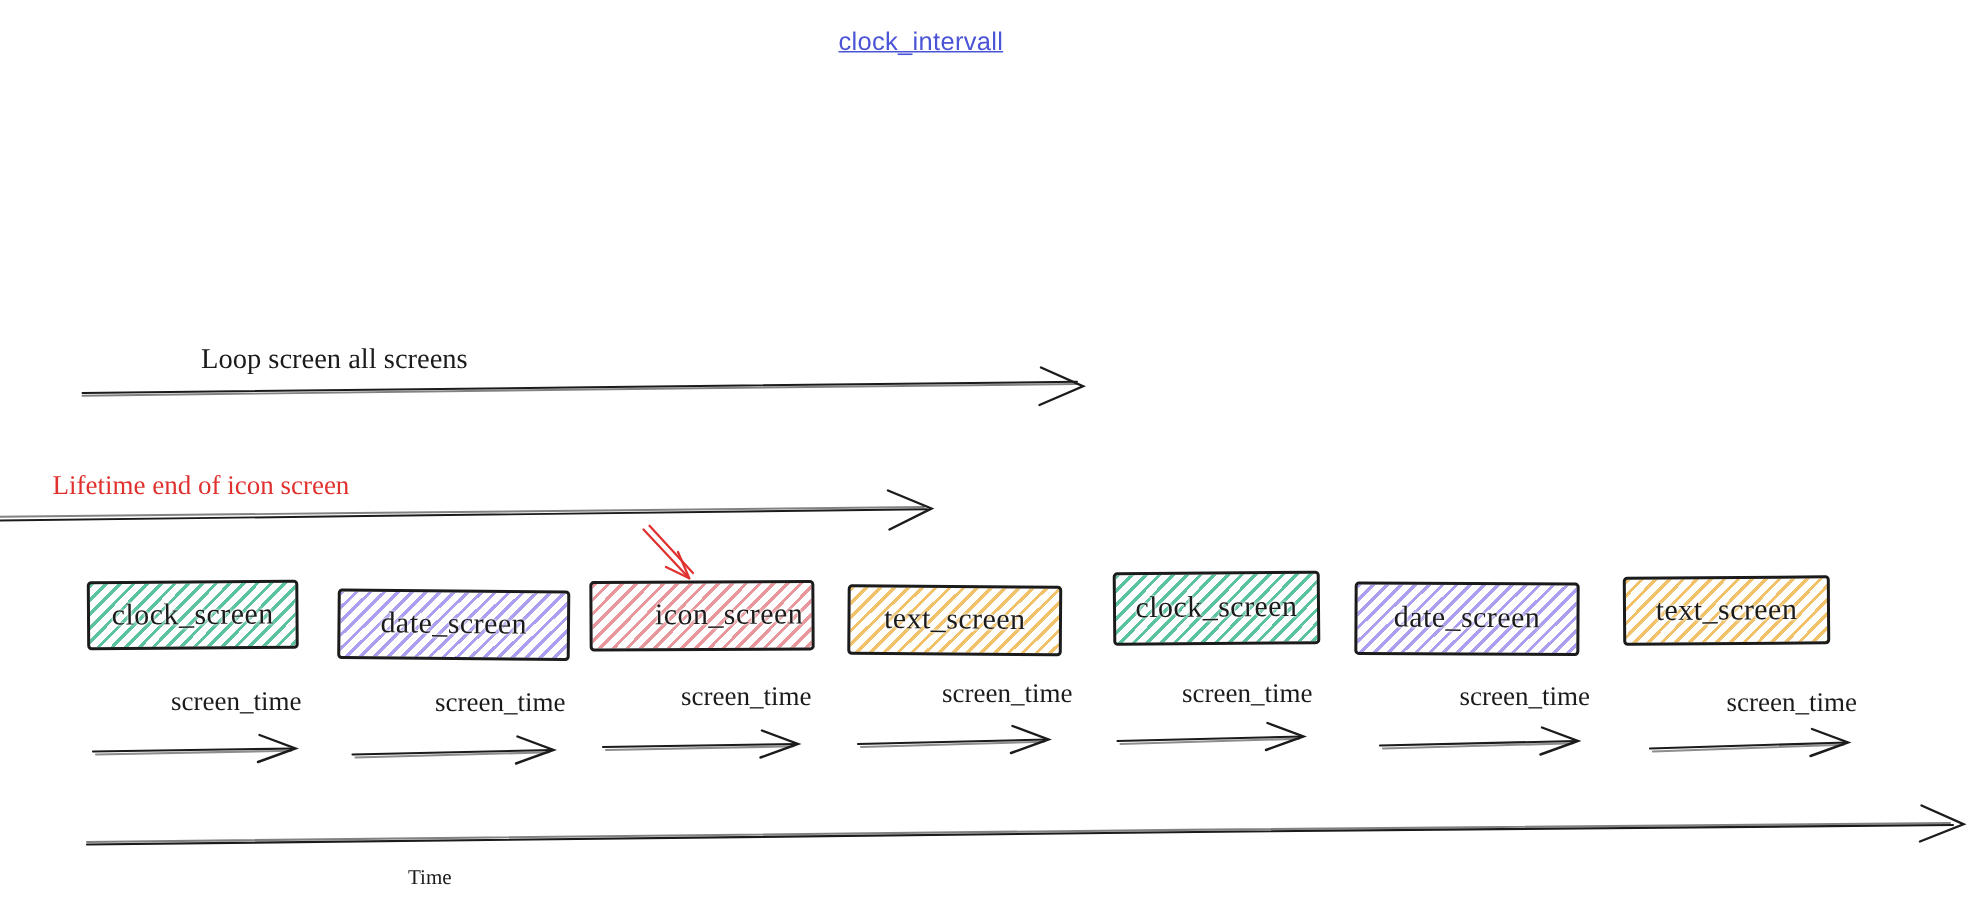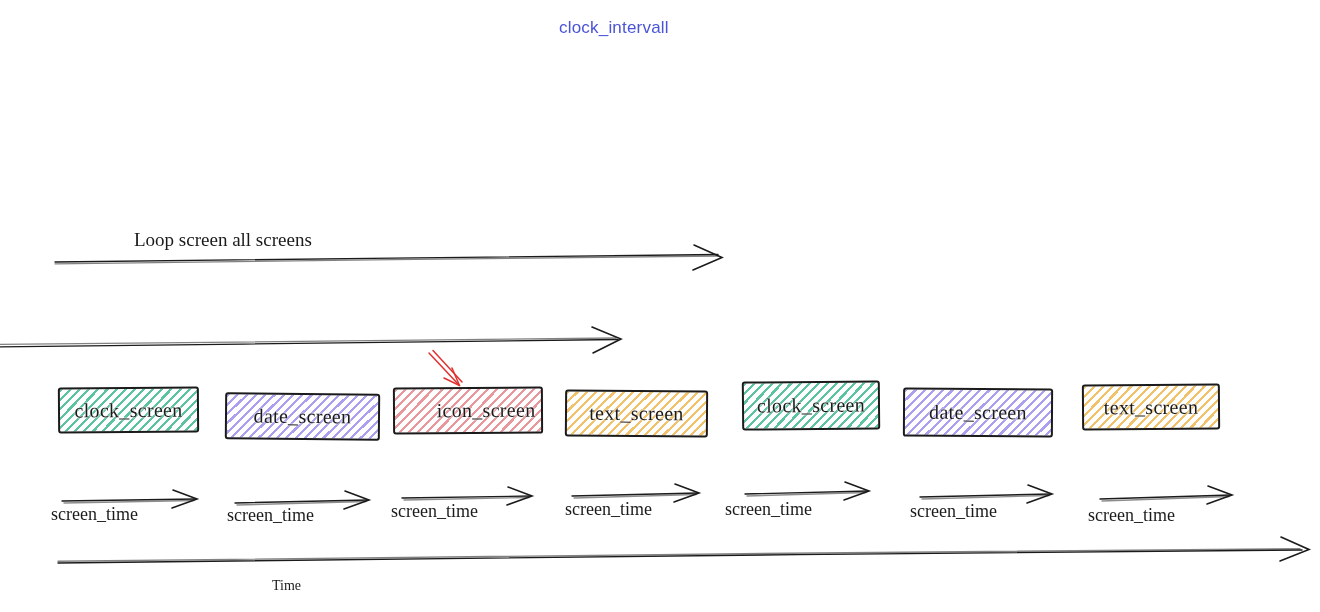--- a/index.html
+++ b/index.html
@@ -3,41 +3,41 @@
 <meta charset="utf-8">
 <style>
   html,body{margin:0;padding:0;background:#fff;}
   #canvas{
     position:relative;width:1320px;height:612px;overflow:hidden;
     background:#fff;font-family:cursive;color:#1b1b1b;
   }
   .overlay{position:absolute;left:0;top:0;width:1320px;height:612px;pointer-events:none;}
   .title{
     position:absolute;font-family:"Liberation Sans",sans-serif;
-    font-size:17px;letter-spacing:0.2px;
+    font-size:17px;letter-spacing:0.2px;text-decoration:underline;
   }
   .hand{position:absolute;white-space:nowrap;}
   .loop-label{left:134px;top:229px;font-size:19px;}
   .lifetime-label{left:35px;top:313px;font-size:18px;}
   .time-label{left:272px;top:578px;font-size:14px;}
   .screen-box{
     position:absolute;box-sizing:border-box;
     border:2.2px solid #1b1b1b;border-radius:3px;
     background-color:#fff;
     background-image:repeating-linear-gradient(135deg,
       var(--hatch) 0 2.2px, rgba(255,255,255,0) 2.2px 6.5px);
     display:flex;align-items:center;justify-content:center;
     font-size:20px;letter-spacing:0.3px;
   }
   .screen-box .lbl{
     background:rgba(255,255,255,0.0);
     text-shadow:0 0 2px #fff,0 0 2px #fff;
   }
   .st-label{
-    position:absolute;width:150px;text-align:left;font-size:18px;margin-top:47px;
+    position:absolute;width:150px;text-align:right;font-size:18px;
   }
 </style>
 </head>
 <body>
 
 <div id="canvas">
 
   <div class="title" style="left: 559px; top: 18px; color: rgb(74, 84, 214);">clock_intervall</div>
 
   <svg class="overlay" viewBox="0 0 1320 612">
@@ -100,20 +100,21 @@
     </g>
 
     <g stroke="#1b1b1b" fill="none" stroke-width="1.4" stroke-linecap="round">
       <path d="M58 563 C 420 558, 900 553.5, 1302 550"></path>
       <path opacity="0.55" d="M58 561.3 C 420 556.5, 900 552, 1300 548.7"></path>
       <path stroke-width="1.6" d="M1281 537 L1309 549.5 L1280 561"></path>
     </g>
   </svg>
 
   <div class="hand loop-label">Loop screen all screens</div>
+  <div class="hand lifetime-label" style="color: rgb(224, 49, 47);">Lifetime end of icon screen</div>
   <div class="hand time-label">Time</div>
 
   <div class="screen-box" style="left: 58px; top: 387px; width: 141px; height: 46px; transform: rotate(-0.4deg); --hatch: #5bc49e;">
     <span class="lbl">clock_screen</span>
   </div>
   <div class="screen-box" style="left: 225px; top: 393px; width: 155px; height: 47px; transform: rotate(0.5deg); --hatch: #ab9ff0;">
     <span class="lbl">date_screen</span>
   </div>
   <div class="screen-box" style="left: 393px; top: 387px; width: 150px; height: 47px; transform: rotate(-0.3deg); padding-left: 36px; --hatch: #e8989c;">
     <span class="lbl">icon_screen</span>

